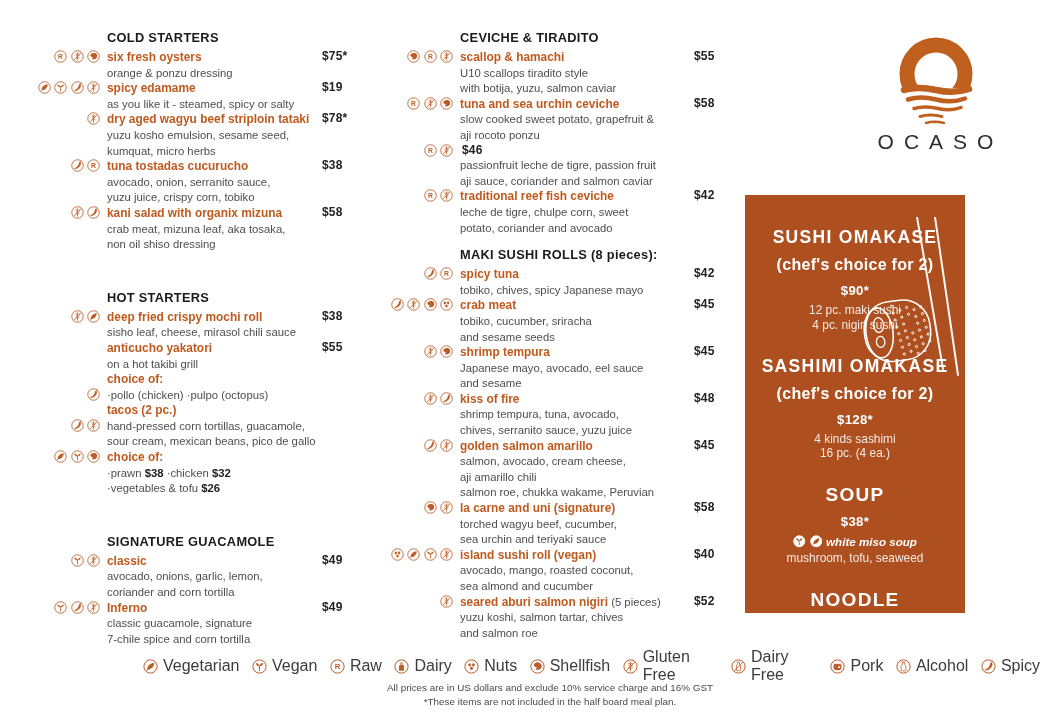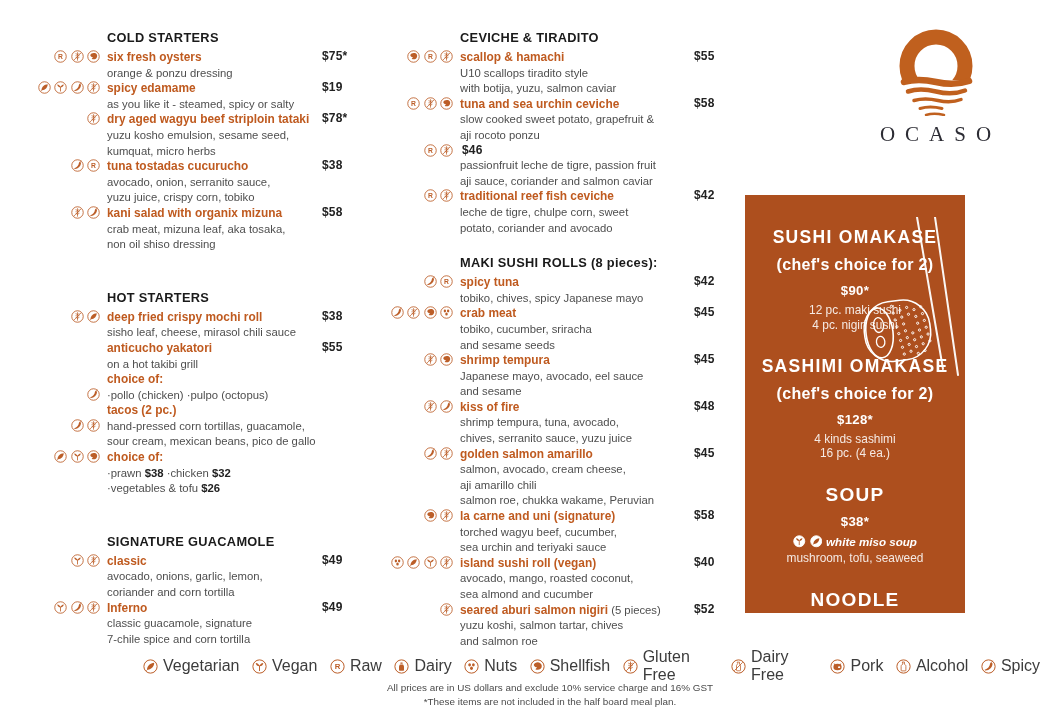--- a/index.html
+++ b/index.html
@@ -7,21 +7,21 @@
     position:relative;width:1040px;height:720px;background:#ffffff;
     font-family:"Liberation Sans", sans-serif;overflow:hidden;margin:0 auto;
     --accent:#bf5a1f;--panel:#ad4f1e;--ink:#1a1a1a;--body:#4e4e4e;
   }
   
   .col{position:absolute;top:30px;}
   .col-left{left:35px;width:372px;}
   .col-mid{left:375px;width:360px;}
   .section{margin:0;}
   .col-left .section + .section{margin-top:38px;}
-  .col-mid  .section + .section{margin-top:20px;}
+  .col-mid  .section + .section{margin-top:12px;}
   .sec-title{
     font-size:12.8px;font-weight:bold;color:var(--ink);letter-spacing:.3px;
     margin:0 0 3px 0;line-height:16px;
   }
   .col-left .sec-title{padding-left:72px;}
   .col-mid  .sec-title{padding-left:85px;}
   .row{display:flex;align-items:flex-start;line-height:14.6px;}
   .icons-cell{display:flex;justify-content:flex-end;gap:3.5px;flex:0 0 auto;box-sizing:border-box;padding-top:1px;}
   .col-left .icons-cell{width:72px;padding-right:7px;}
   .col-mid  .icons-cell{width:85px;padding-right:7px;}
@@ -45,21 +45,21 @@
   .menu-icon{color:#bc5e28;width:13px;height:13px;}
   .menu-icon svg{width:13px;height:13px;}
   .legend-icon{color:#bc5e28;width:15px;height:15px;}
   .legend-icon svg{width:15px;height:15px;}
   .icon-inv{color:#ffffff;width:12.5px;height:12.5px;}
   .icon-inv svg{width:12.5px;height:12.5px;}
   .icon-inv .c{fill:#ffffff;stroke:#ffffff;}
   .icon-inv .g{stroke:var(--panel);}
   .icon-inv .f{fill:var(--panel);}
   
-  .logo{position:absolute;left:853px;top:24px;width:165px;text-align:center;font-family:Liberation Serif, serif;}
+  .logo{position:absolute;left:853px;top:32px;width:165px;text-align:center;}
   .logo-text{
     font-size:21px;color:#2c2c34;letter-spacing:10px;padding-left:10px;
     font-weight:400;margin-top:2px;
   }
   
   .panel{
     position:absolute;left:745px;top:195px;width:220px;height:418px;
     background:var(--panel);color:#fff;overflow:hidden;
   }
   .panel-art{position:absolute;right:0px;top:22px;width:110px;height:210px;pointer-events:none;}

